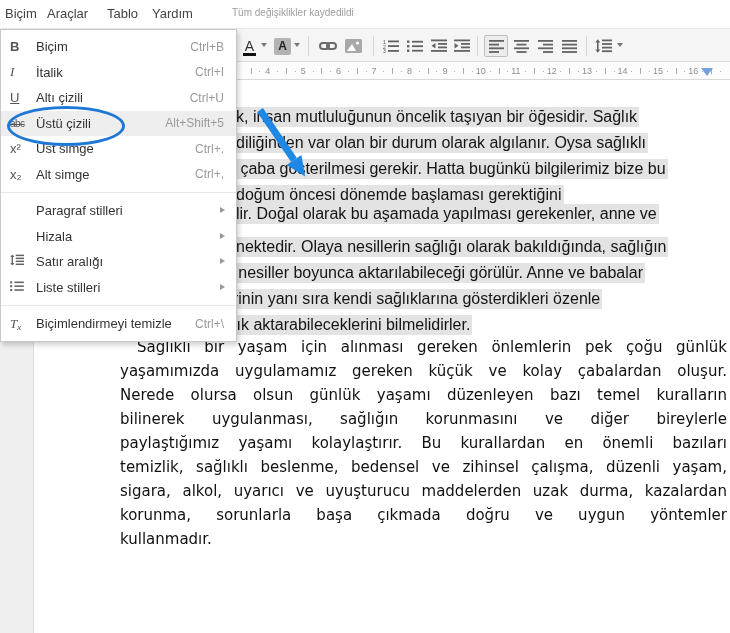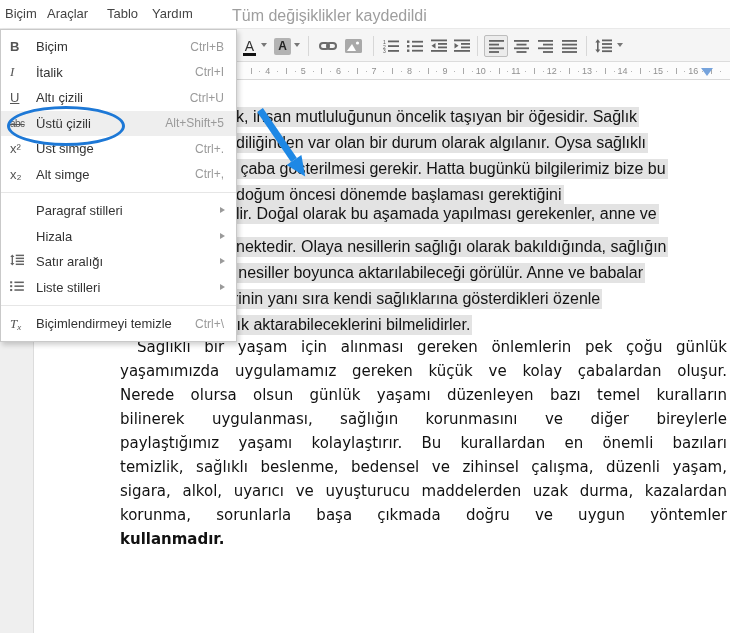--- a/index.html
+++ b/index.html
@@ -1,21 +1,21 @@
 <!DOCTYPE html>
 <html><head>
 <meta charset="utf-8">
 <style>
   html,body{margin:0;padding:0;}
   .screen{position:relative;width:730px;height:633px;overflow:hidden;background:#e5e5e5;
           font-family:"Liberation Sans",sans-serif;}
   
   .menubar{position:absolute;left:0;top:0;width:730px;height:28px;background:#fff;}
   .mb-item{position:absolute;top:6px;font-size:13px;color:#444;cursor:default;}
-  .mb-status{position:absolute;top:7px;left:232px;font-size:16px;color:#9e9e9e;}
+  .mb-status{position:absolute;top:7px;left:232px;font-size:10px;color:#9e9e9e;}
   
   .toolbar{position:absolute;left:0;top:28px;width:730px;height:34px;background:#f5f5f5;
            border-top:1px solid #e9e9e9;border-bottom:1px solid #dcdcdc;box-sizing:border-box;}
   .tbtn{position:absolute;top:6px;height:22px;display:flex;align-items:center;justify-content:center;}
   .tbtn.pressed{background:#ececec;border:1px solid #bdbdbd;border-radius:2px;box-sizing:border-box;}
   .tsep{position:absolute;top:7px;width:1px;height:20px;background:#d7d7d7;}
   .caret{position:absolute;top:14px;width:0;height:0;border-left:3.5px solid transparent;
          border-right:3.5px solid transparent;border-top:4px solid #777;}
   .tcA{font-size:14px;color:#333;line-height:12px;}
   .tcbar{position:absolute;left:3px;top:16px;width:13px;height:3px;background:#111;}
@@ -32,21 +32,21 @@
   
   .docarea{position:absolute;left:0;top:80px;width:730px;height:553px;background:#fff;}
   .doc-gutter{position:absolute;left:0;top:0;width:33px;height:553px;background:#efefef;}
   .doc-page{position:absolute;left:33px;top:0;width:697px;height:553px;background:#fff;
             border-left:1px solid #dcdcdc;box-sizing:border-box;}
   .p1line{position:absolute;font-size:16px;line-height:21px;color:#141414;white-space:pre;}
   .p1line .hl{background:#e3e3e3;padding:1px 2px 2px 1px;}
   .p2line{position:absolute;left:120px;width:607px;font-family:"DejaVu Sans",sans-serif;
           font-size:15px;line-height:20px;color:#111;text-align:justify;text-align-last:justify;}
   .p2line.first{text-indent:17px;}
-  .p2line.last{text-align-last:left;font-weight:bold;}
+  .p2line.last{text-align-last:left;}
   
   .fmenu{position:absolute;left:0;top:29px;width:237px;background:#fff;border:1px solid #c9c9c9;
          box-sizing:border-box;box-shadow:2px 3px 5px rgba(0,0,0,.18);z-index:10;padding:4px 0;}
   .mrow{position:relative;height:25.5px;display:flex;align-items:center;font-size:13px;color:#333;}
   .mrow.hover{background:#eee;}
   .mico{width:26px;padding-left:9px;color:#555;font-size:13px;flex:none;}
   .mico.b{font-weight:bold;}
   .mico.i{font-style:italic;font-family:"Liberation Serif",serif;}
   .mico.u{text-decoration:underline;}
   .mico.s{text-decoration:line-through;font-size:10px;letter-spacing:-.5px;}

